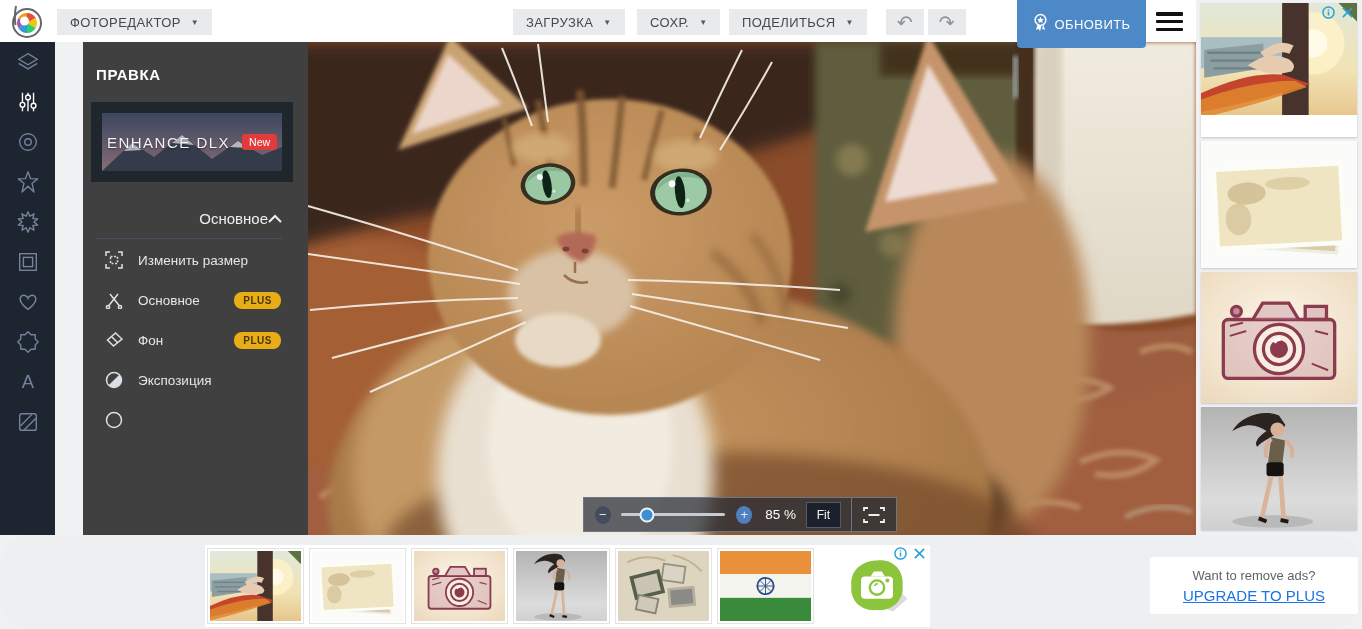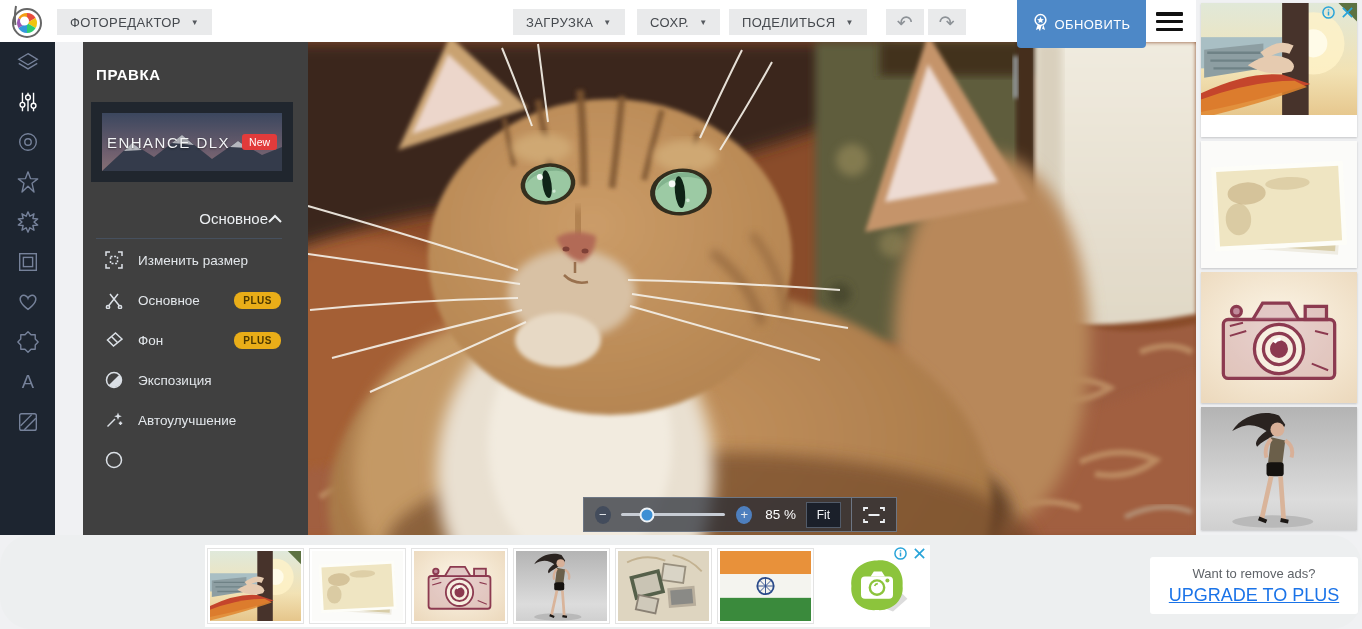--- a/index.html
+++ b/index.html
@@ -94,21 +94,21 @@
   
   .bottomstrip { position:absolute; left:0; top:535px; width:1362px; height:94px; background:#edeff0; z-index:25;border-radius:31px; }
   .strip-ad { position:absolute; left:205px; top:10px; width:725px; height:82px; background:#fff; }
   .thumb { position:absolute; top:3px; width:97px; height:76px; background:#fff; border:1px solid #e3e3e3;
            padding:2px; cursor:pointer; }
   .thumb svg { display:block; }
   .strip-logo { position:absolute; left:632px; top:5px; width:80px; height:72px; background:none; border:none; cursor:pointer; }
   .removeads { position:absolute; left:1150px; top:22px; width:208px; height:57px; background:#fff;
                border-radius:3px; display:flex; flex-direction:column; align-items:center; justify-content:center; gap:4px; }
   .removeads .q { color:#5f6368; font-size:13px; }
-  .removeads a { color:#1a73e8; font-size:18px; text-decoration:underline; cursor:pointer; }
+  .removeads a { color:#1a73e8; font-size:15px; text-decoration:underline; cursor:pointer; }
 </style>
 </head>
 <body>
 
 <svg width="0" height="0" style="position:absolute">
   <defs>
     <symbol id="sym-sunset" viewBox="0 0 100 80" preserveAspectRatio="xMidYMid slice">
       <linearGradient id="g-sky" x1="0" y1="0" x2="0" y2="1">
         <stop offset="0" stop-color="#dfe9dc"></stop>
           <stop offset=".6" stop-color="#f2e2b4"></stop>
@@ -412,30 +412,20 @@
       <button class="menu-item">
         <span class="mi-icon">
           <svg width="18" height="18" viewBox="0 0 18 18">
               <circle cx="9" cy="9" r="7.5"></circle>
               <path d="M3.7 14.3 A7.5 7.5 0 0 0 14.3 3.7 Z" fill="#dbe0e6" stroke="none"></path>
             </svg>
         </span>
         <span class="mi-label">Экспозиция</span>
       </button>
 
-      <button class="menu-item">
-        <span class="mi-icon">
-          <svg width="18" height="18" viewBox="0 0 18 18">
-              <path d="M2.5 15.5 L10 8"></path>
-              <polygon points="13,1.5 14,4.2 16.8,5.2 14,6.2 13,9 12,6.2 9.2,5.2 12,4.2" fill="#dbe0e6" stroke="none"></polygon>
-              <path d="M15.5 10.5 V14 M13.8 12.2 H17.2"></path>
-            </svg>
-        </span>
-        <span class="mi-label">Автоулучшение</span>
-      </button>
 
       <button class="menu-item">
         <span class="mi-icon">
           <svg width="18" height="18" viewBox="0 0 18 18">
               <circle cx="9" cy="9" r="7.5"></circle>
             </svg>
         </span>
         <span class="mi-label"></span>
       </button>
     </div>

